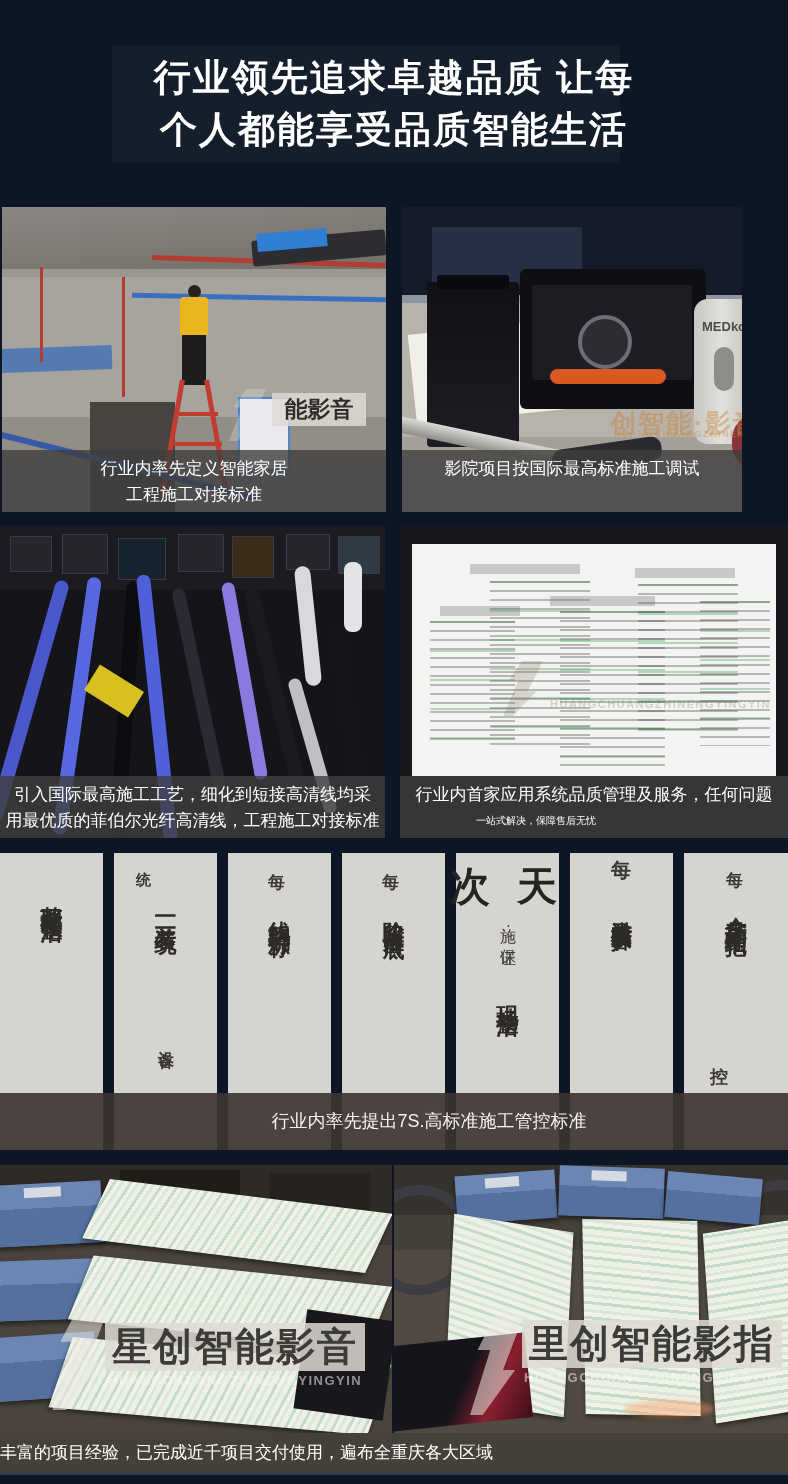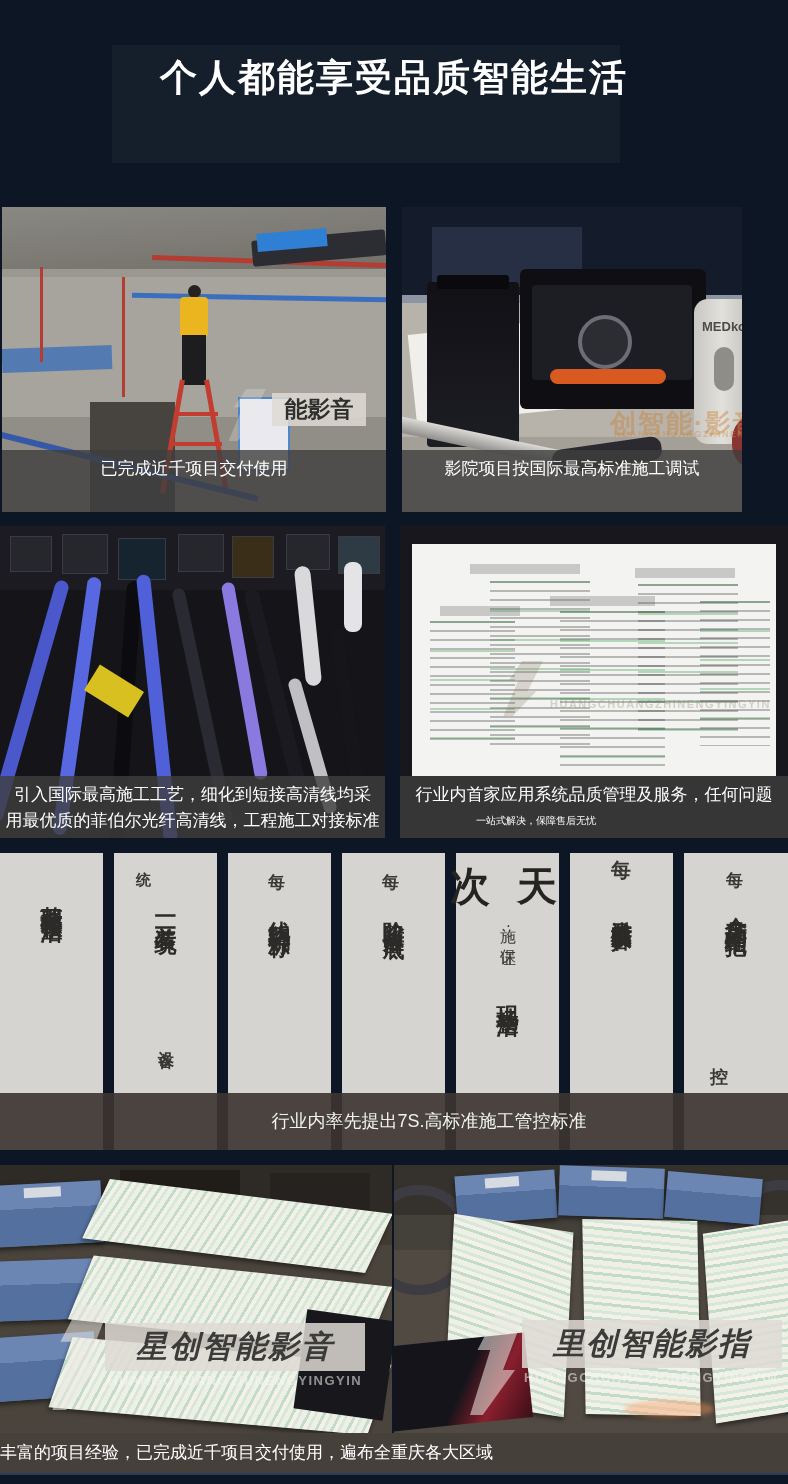--- a/index.html
+++ b/index.html
@@ -57,36 +57,37 @@
   #photo-proj-left{left:0;top:1165px;width:392px;height:268px;
       background:linear-gradient(180deg,#2e2a26 0 55px,#403a33 55px 80px,#4a443c 80px 100%);}
   #photo-proj-right{left:394px;top:1165px;width:394px;height:268px;
       background:linear-gradient(180deg,#35322e 0 50px,#44403a 50px 85px,#504a42 85px 100%);}
   .stack{position:absolute;background:repeating-linear-gradient(100deg,#eef0e6 0 5px,#c2dcc8 5px 8px,#f4f1e8 8px 12px,#d7e8da 12px 15px);
          box-shadow:0 3px 4px rgba(0,0,0,0.45);}
   .bluebox{position:absolute;background:linear-gradient(180deg,#6c86b4 0 40%,#54709f 40% 100%);
            box-shadow:0 3px 5px rgba(0,0,0,0.5);}
   .bluebox .lbl{position:absolute;top:4px;left:30%;width:34%;height:10px;background:rgba(240,240,235,0.8);}
   .chair{position:absolute;border:10px solid #3c3c42;border-radius:50%;background:transparent;}
-  .wm-big{font-size:31px;letter-spacing:2px;color:#3b3b39;font-style:italic;}
+  .wm-big{font-size:39px;letter-spacing:2px;color:#3b3b39;}
 
   #bottom-caption{left:0;top:1433px;width:788px;height:40px;background:#46403a;color:#fff;
       font-size:17px;line-height:40px;}
   #bottom-strip{left:0;top:1473px;width:788px;height:11px;background:#0d1624;border-top:2px solid #2c3c5c;}
 
   .overlay-label{position:absolute;background:#000;color:#fff;font-size:19px;font-weight:bold;
       padding:5px 10px;white-space:nowrap;}
 </style>
 </head>
 <body>
 
 <div id="stage">
 
   <div class="abs" id="header-box"></div>
   <div class="abs" id="title">
+    <div>行业领先追求卓越品质 让每</div>
     <div>个人都能享受品质智能生活</div>
   </div>
 
   <div class="photo" id="photo-construction">
     <div class="abs" style="left:0;top:0;width:100%;height:62px;background:linear-gradient(175deg,#8a8883,#737069);"></div>
     <div class="abs" style="left:150px;top:52px;width:234px;height:5px;background:#b33c33;transform:rotate(2deg);"></div>
     <div class="abs" style="left:130px;top:88px;width:254px;height:5px;background:#3a6fc0;transform:rotate(1deg);"></div>
     <div class="abs" style="left:250px;top:28px;width:134px;height:26px;background:#2c2c33;transform:rotate(-5deg);border-radius:3px;"></div>
     <div class="abs" style="left:255px;top:24px;width:70px;height:18px;background:#2f80d5;transform:rotate(-5deg);"></div>
     <div class="abs" style="left:0;top:140px;width:110px;height:24px;background:#3f70b8;opacity:0.8;transform:rotate(-2deg);"></div>
@@ -101,21 +102,22 @@
     <div class="abs" style="left:168px;top:172px;width:5px;height:115px;background:#c23c30;transform:rotate(10deg);"></div>
     <div class="abs" style="left:212px;top:172px;width:5px;height:115px;background:#c23c30;transform:rotate(-10deg);"></div>
     <div class="abs" style="left:172px;top:205px;width:44px;height:4px;background:#c23c30;"></div>
     <div class="abs" style="left:170px;top:235px;width:50px;height:4px;background:#c23c30;"></div>
     <div class="abs" style="left:-20px;top:255px;width:280px;height:6px;background:#3558a8;transform:rotate(14deg);"></div>
     <div class="logo-glyph" style="left:212px;top:182px;width:52px;height:52px;opacity:.5;"></div>
     <div class="wm-band" style="left:270px;top:186px;width:94px;height:33px;font-size:23px;">
       <span>能影音</span>
     </div>
     <div class="caption">
-      <div>已完成近千项目交付使用</div>
+      <div>行业内率先定义智能家居</div>
+      <div>工程施工对接标准</div>
     </div>
   </div>
 
   <div class="photo" id="photo-equipment">
     <div class="abs" style="left:30px;top:20px;width:150px;height:60px;background:#262f44;"></div>
     <div class="abs" style="left:10px;top:120px;width:150px;height:90px;background:#f0efea;transform:rotate(-6deg);"></div>
     <div class="abs" style="left:25px;top:75px;width:92px;height:165px;background:linear-gradient(180deg,#101015,#1d1d24);border-radius:4px;"></div>
     <div class="abs" style="left:35px;top:68px;width:72px;height:14px;background:#0a0a0e;border-radius:3px;"></div>
     <div class="abs" style="left:118px;top:62px;width:186px;height:140px;background:#0f0f13;border-radius:6px;"></div>
     <div class="abs" style="left:130px;top:78px;width:160px;height:95px;background:#1d1d24;border-radius:4px;"></div>

